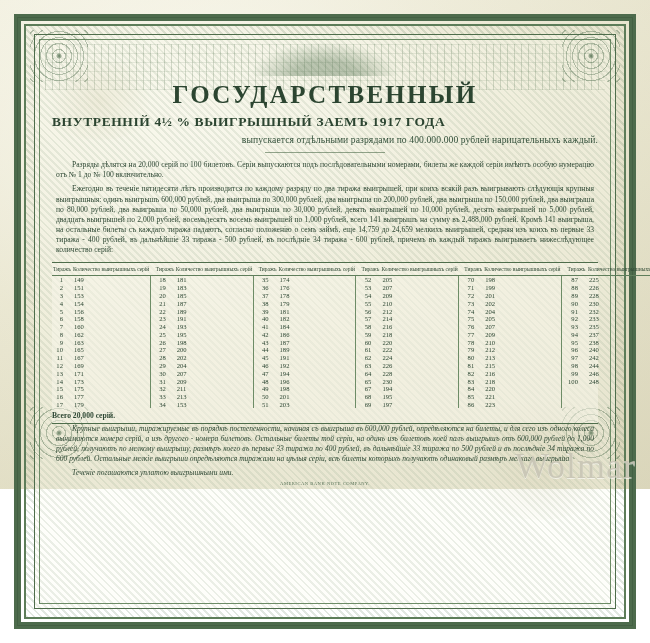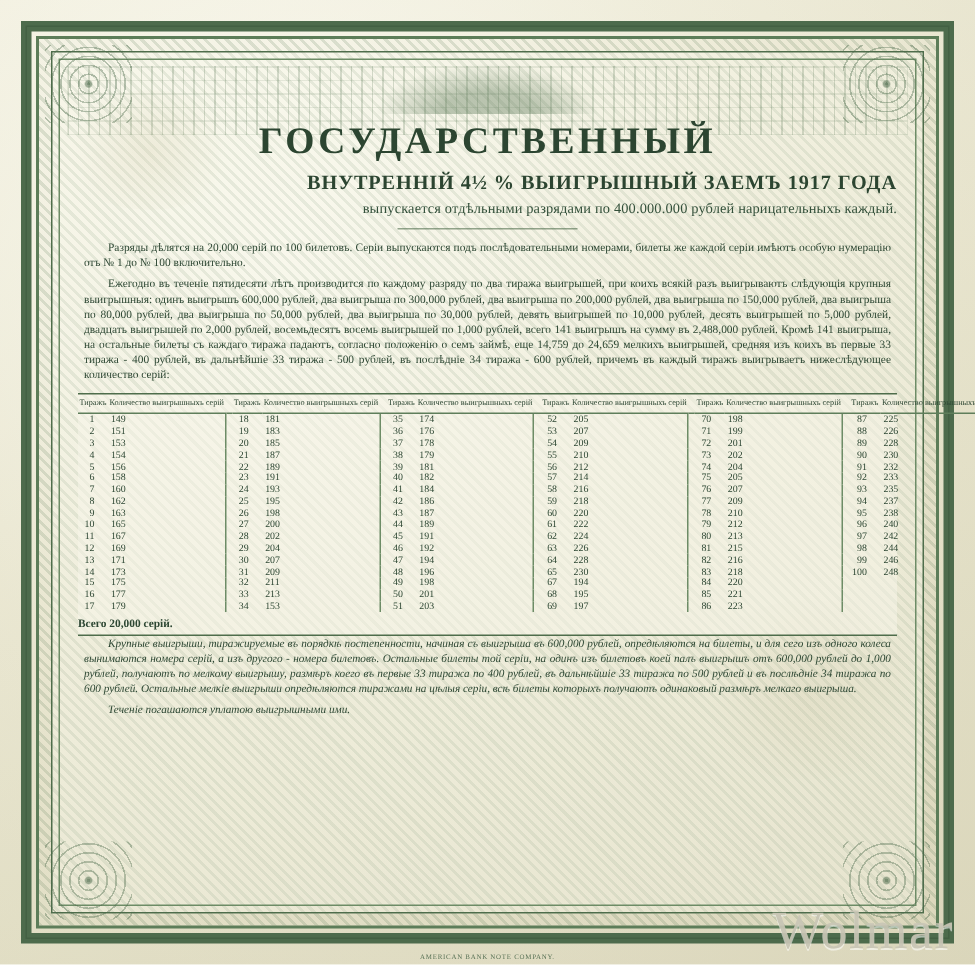--- a/index.html
+++ b/index.html
@@ -10,21 +10,21 @@
   body {
     width: 650px;
     height: 643px;
     overflow: hidden;
     font-family: "Liberation Serif", serif;
   }
 
   #sheet {
     position: relative;
     width: 650px;
-    height: 643px;
+    height: 489px;
     background: #efeede;
     box-sizing: border-box;
   }
 
   
   #paper {
     position: absolute;
     left: 0; top: 0; right: 0; bottom: 0;
     background:
       radial-gradient(ellipse at 30% 25%, rgba(255,255,250,0.55) 0%, rgba(240,238,218,0.15) 45%, rgba(215,210,178,0.35) 100%),
@@ -119,21 +119,21 @@
     text-align: center;
     font-size: 25px;
     letter-spacing: 2.3px;
     font-weight: bold;
     color: #2c4531;
     line-height: 1.05;
     margin: 0 0 6px 0;
     font-family: "Liberation Serif", serif;
   }
   .subtitle {
-    text-align: right;
+    text-align: left;
     font-size: 13.5px;
     letter-spacing: 0.6px;
     font-weight: bold;
     color: #2c4531;
     margin: 0 0 4px 0;
   }
   .subtitle2 {
     text-align: right;
     font-size: 9.6px;
     color: #33503a;

